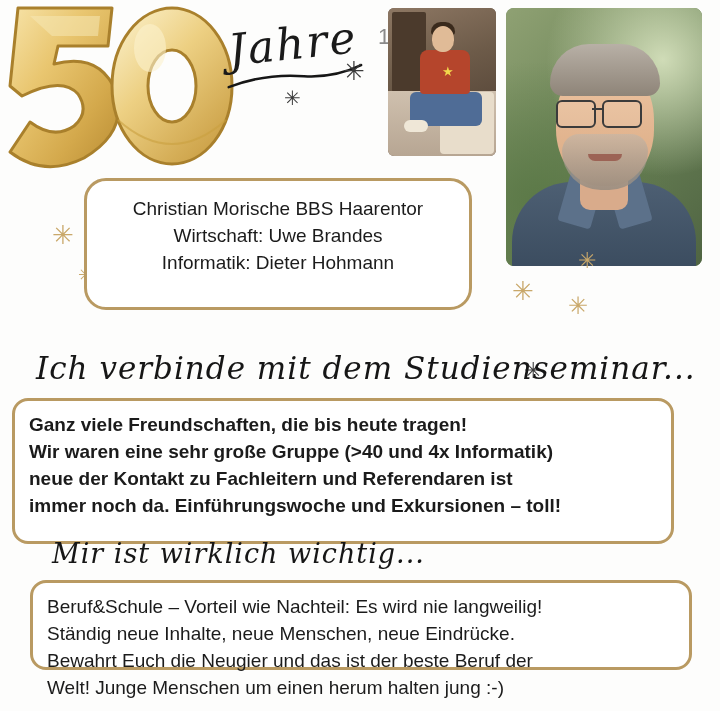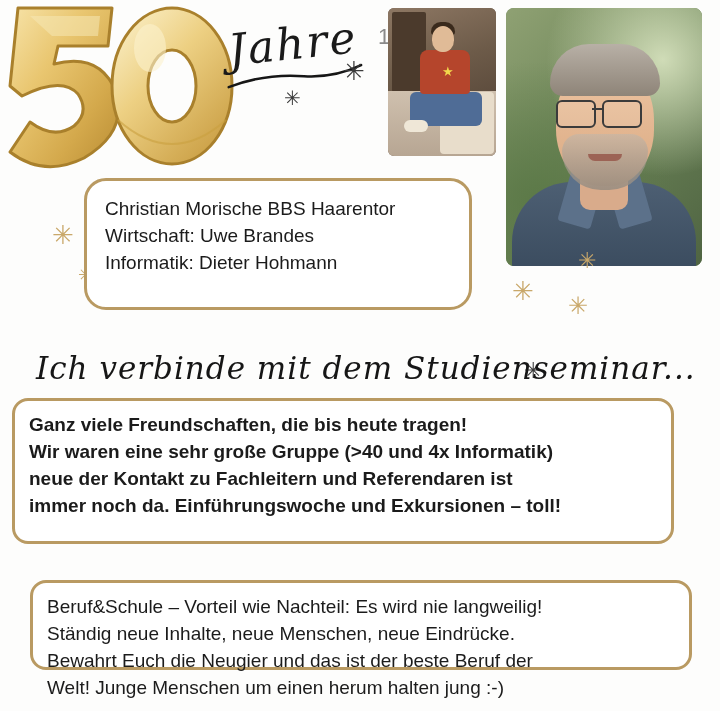--- a/index.html
+++ b/index.html
@@ -187,20 +187,21 @@
     position: absolute;
     left: 84px;
     top: 178px;
     width: 388px;
     height: 132px;
     border: 3px solid #b99a62;
     border-radius: 22px;
     background: #ffffff;
     box-sizing: border-box;
     padding: 14px 18px 0 18px;
+    text-align: center;
   }
   .info-line {
     font-size: 19px;
     color: #1b1b1b;
     line-height: 27px;
     white-space: nowrap;
   }
 
   
   .script-heading {
@@ -326,20 +327,21 @@
 
   <div class="script-heading h1">Ich verbinde mit dem Studienseminar...</div>
 
   <div class="text-box tb1">
     <div class="tb-line">Ganz viele Freundschaften, die bis heute tragen!</div>
     <div class="tb-line">Wir waren eine sehr große Gruppe (&gt;40 und 4x Informatik)</div>
     <div class="tb-line">neue der Kontakt zu Fachleitern und Referendaren ist</div>
     <div class="tb-line">immer noch da. Einführungswoche und Exkursionen – toll!</div>
   </div>
 
+  <div class="script-heading h2">Mir ist wirklich wichtig...</div>
 
   <div class="text-box tb2">
     <div class="tb-line">Beruf&amp;Schule – Vorteil wie Nachteil: Es wird nie langweilig!</div>
     <div class="tb-line">Ständig neue Inhalte, neue Menschen, neue Eindrücke.</div>
     <div class="tb-line">Bewahrt Euch die Neugier und das ist der beste Beruf der</div>
     <div class="tb-line">Welt! Junge Menschen um einen herum halten jung :-)</div>
   </div>
 
 </div>
 

